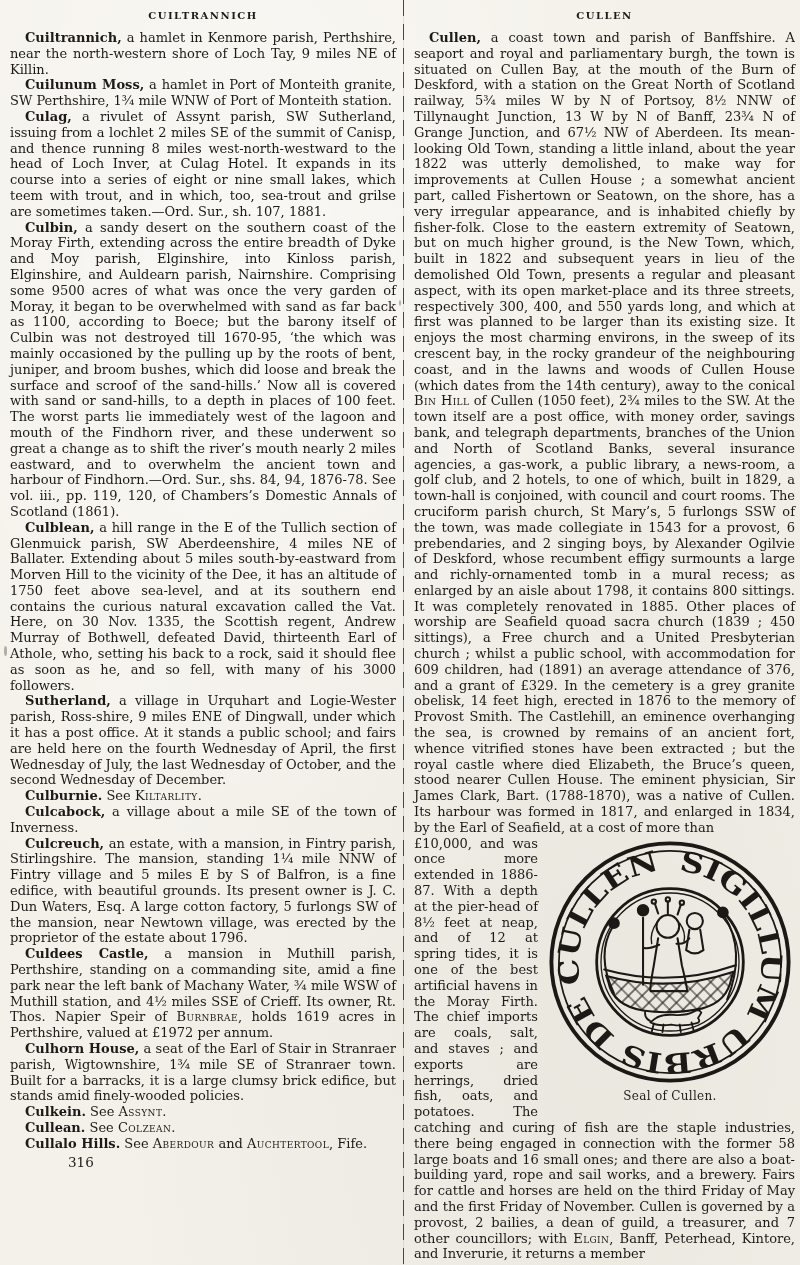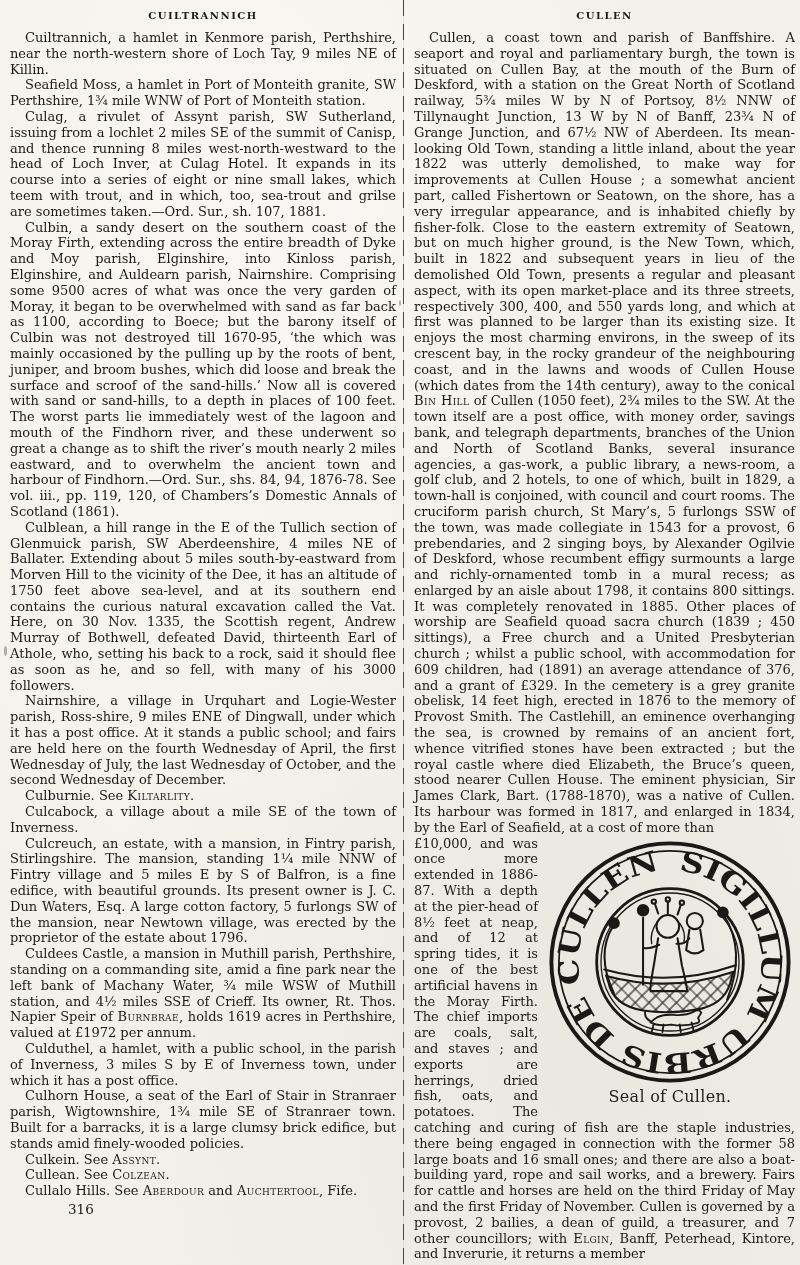--- a/index.html
+++ b/index.html
@@ -22,56 +22,55 @@
   .running-head{
     margin:4px 0 9px 0; text-align:center;
     font-size:10px; font-weight:bold; letter-spacing:1.5px;
   }
   .entry{
     margin:0; text-indent:15px; text-align:justify;
     font-size:13px; line-height:15.8px;
     -webkit-hyphens:auto; hyphens:auto;
   }
   .entry.no-indent{text-indent:0;}
-  .bold{font-weight:normal;}
+  .bold{font-weight:bold;}
   .italic{}
   .smallcaps{font-variant:small-caps; letter-spacing:.4px;}
   .page-number{margin:3px 0 0 58px; font-size:13.5px; text-indent:0;}
   .seal-float{
     float:right; width:250px; margin:2px 0 3px 7px;
     text-align:center; shape-outside:margin-box;
   }
   .seal-float svg{display:block; margin:0 auto;}
-  .seal-caption{display:block; font-size:16px; margin-top:3px; letter-spacing:.3px; color:#221f1c;}
+  .seal-caption{display:block; font-size:12px; margin-top:3px; letter-spacing:.3px; color:#221f1c;}
   .speck{position:absolute; background:#6b675f; border-radius:50%; opacity:.5;}
 </style>
 </head>
 <body>
 
 <div class="page">
 
   <div class="col-rule"></div>
 
   <div class="speck" style="left:4px;top:646px;width:3px;height:10px;"></div>
   <div class="speck" style="left:399px;top:300px;width:2px;height:6px;"></div>
 
   <div class="col col-left">
     <p class="running-head">CUILTRANNICH</p>
     <div>
         <p class="entry"><span class="bold">Cuiltrannich,</span><span> a hamlet in Kenmore parish, Perthshire, near the north-western shore of Loch Tay, 9 miles NE of Killin.</span></p>
-        <p class="entry"><span class="bold">Seafield Moss,</span><span> a hamlet in Port of Monteith granite, SW Perthshire, 1¾ mile WNW of Port of Monteith station.</span></p>
+        <p class="entry"><span class="bold">Cuilunum Moss,</span><span> a hamlet in Port of Monteith granite, SW Perthshire, 1¾ mile WNW of Port of Monteith station.</span></p>
         <p class="entry"><span class="bold">Culag,</span><span> a rivulet of Assynt parish, SW Sutherland, issuing from a lochlet 2 miles SE of the summit of Canisp, and thence running 8 miles west-north-westward to the head of Loch Inver, at Culag Hotel.  It expands in its course into a series of eight or nine small lakes, which teem with trout, and in which, too, sea-trout and grilse are sometimes taken.—</span><span class="italic">Ord. Sur.</span><span>, sh. 107, 1881.</span></p>
         <p class="entry"><span class="bold">Culbin,</span><span> a sandy desert on the southern coast of the Moray Firth, extending across the entire breadth of Dyke and Moy parish, Elginshire, into Kinloss parish, Elginshire, and Auldearn parish, Nairnshire.  Comprising some 9500 acres of what was once the very garden of Moray, it began to be overwhelmed with sand as far back as 1100, according to Boece; but the barony itself of Culbin was not destroyed till 1670-95, ‘the which was mainly occasioned by the pulling up by the roots of bent, juniper, and broom bushes, which did loose and break the surface and scroof of the sand-hills.’  Now all is covered with sand or sand-hills, to a depth in places of 100 feet.  The worst parts lie immediately west of the lagoon and mouth of the Findhorn river, and these underwent so great a change as to shift the river’s mouth nearly 2 miles eastward, and to overwhelm the ancient town and harbour of Findhorn.—</span><span class="italic">Ord. Sur.</span><span>, shs. 84, 94, 1876-78.  See vol. iii., pp. 119, 120, of Chambers’s </span><span class="italic">Domestic Annals of Scotland</span><span> (1861).</span></p>
         <p class="entry"><span class="bold">Culblean,</span><span> a hill range in the E of the Tullich section of Glenmuick parish, SW Aberdeenshire, 4 miles NE of Ballater.  Extending about 5 miles south-by-eastward from Morven Hill to the vicinity of the Dee, it has an altitude of 1750 feet above sea-level, and at its southern end contains the curious natural excavation called the Vat.  Here, on 30 Nov. 1335, the Scottish regent, Andrew Murray of Bothwell, defeated David, thirteenth Earl of Athole, who, setting his back to a rock, said it should flee as soon as he, and so fell, with many of his 3000 followers.</span></p>
-        <p class="entry"><span class="bold">Nairnshire,</span><span> a village in Urquhart and Logie-Wester parish, Ross-shire, 9 miles ENE of Dingwall, under which it has a post office.  At it stands a public school; and fairs are held here on the fourth Wednesday of April, the first Wednesday of July, the last Wednesday of October, and the second Wednesday of December.</span></p>
+        <p class="entry"><span class="bold">Sutherland,</span><span> a village in Urquhart and Logie-Wester parish, Ross-shire, 9 miles ENE of Dingwall, under which it has a post office.  At it stands a public school; and fairs are held here on the fourth Wednesday of April, the first Wednesday of July, the last Wednesday of October, and the second Wednesday of December.</span></p>
         <p class="entry"><span class="bold">Culburnie.</span><span>  See </span><span class="smallcaps">Kiltarlity</span><span>.</span></p>
         <p class="entry"><span class="bold">Culcabock,</span><span> a village about a mile SE of the town of Inverness.</span></p>
         <p class="entry"><span class="bold">Culcreuch,</span><span> an estate, with a mansion, in Fintry parish, Stirlingshire.  The mansion, standing 1¼ mile NNW of Fintry village and 5 miles E by S of Balfron, is a fine edifice, with beautiful grounds.  Its present owner is J. C. Dun Waters, Esq.  A large cotton factory, 5 furlongs SW of the mansion, near Newtown village, was erected by the proprietor of the estate about 1796.</span></p>
         <p class="entry"><span class="bold">Culdees Castle,</span><span> a mansion in Muthill parish, Perthshire, standing on a commanding site, amid a fine park near the left bank of Machany Water, ¾ mile WSW of Muthill station, and 4½ miles SSE of Crieff.  Its owner, Rt. Thos. Napier Speir of </span><span class="smallcaps">Burnbrae</span><span>, holds 1619 acres in Perthshire, valued at £1972 per annum.</span></p>
-        <p class="entry"><span class="bold">Culduthel,</span><span> a hamlet, with a public school, in the parish of Inverness, 3 miles S by E of Inverness town, under which it has a post office.</span></p>
         <p class="entry"><span class="bold">Culhorn House,</span><span> a seat of the Earl of Stair in Stranraer parish, Wigtownshire, 1¾ mile SE of Stranraer town.  Built for a barracks, it is a large clumsy brick edifice, but stands amid finely-wooded policies.</span></p>
         <p class="entry"><span class="bold">Culkein.</span><span>  See </span><span class="smallcaps">Assynt</span><span>.</span></p>
         <p class="entry"><span class="bold">Cullean.</span><span>  See </span><span class="smallcaps">Colzean</span><span>.</span></p>
         <p class="entry"><span class="bold">Cullalo Hills.</span><span>  See </span><span class="smallcaps">Aberdour</span><span> and </span><span class="smallcaps">Auchtertool</span><span>, Fife.</span></p>
       </div>
     <p class="entry page-number">316</p>
   </div>
 
   <div class="col col-right">
     <p class="running-head">CULLEN</p>

